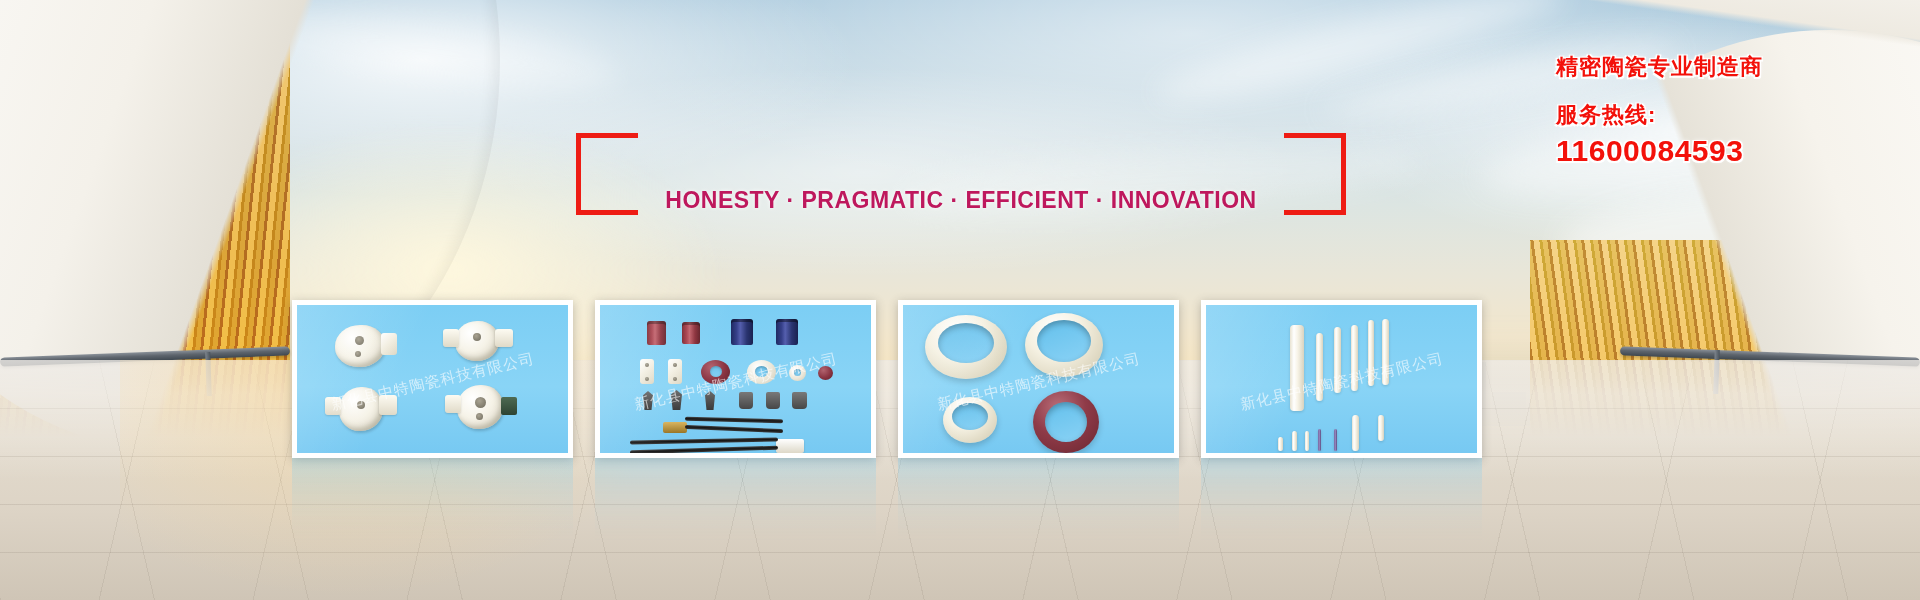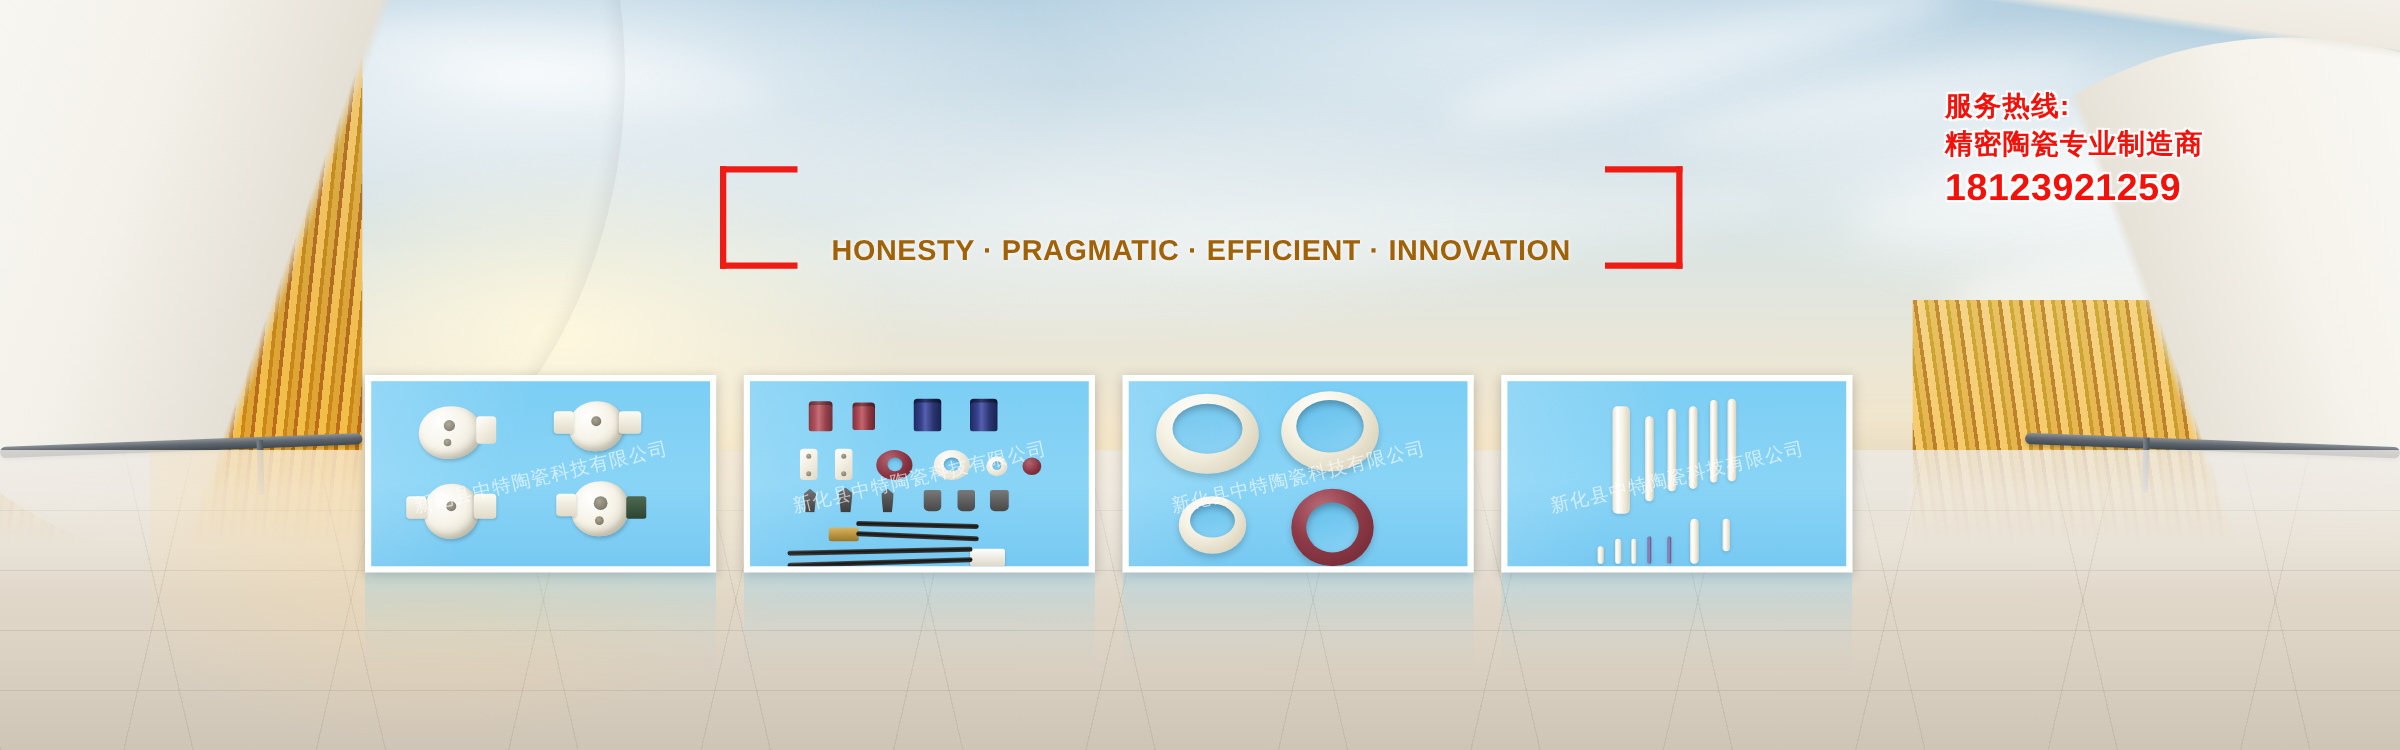--- a/index.html
+++ b/index.html
@@ -186,21 +186,21 @@
     font-size:46px; font-weight:bold; color:#ee1c14;
     letter-spacing:6px;
     text-shadow:
       -2px -2px 0 #fff, 2px -2px 0 #fff, -2px 2px 0 #fff, 2px 2px 0 #fff,
       -3px 0 0 #fff, 3px 0 0 #fff, 0 -3px 0 #fff, 0 3px 0 #fff,
       0 0 6px rgba(255,255,255,.9);
   }
   .slogan-en{
     position:absolute; left:0; right:0; top:62px;
     text-align:center;
-    font-size:23px; font-weight:bold; color:#a16207;
+    font-size:23px; font-weight:bold; color:#be185d;
     letter-spacing:.5px;
     text-shadow:0 0 4px rgba(255,255,255,.85);
   }
 
   
   .right-text{
     position:absolute; left:1556px; top:52px; width:340px;
   }
   .rt-line{
     color:#f3110a; font-weight:bold; line-height:1.35;
@@ -402,23 +402,23 @@
     <div class="floor-warm"></div>
   </div>
 
   <div class="slogan">
     <div class="bracket bracket-l"></div>
     <div class="bracket bracket-r"></div>
     <div class="slogan-en">HONESTY · PRAGMATIC · EFFICIENT · INNOVATION</div>
   </div>
 
   <div class="right-text">
+    <div class="rt-line rt-1">精密陶瓷专业制造商</div>
     <div class="rt-line rt-2">服务热线:</div>
-    <div class="rt-line rt-1">精密陶瓷专业制造商</div>
-    <div class="rt-line rt-3">18123921259</div>
+    <div class="rt-line rt-3">11600084593</div>
   </div>
 
   <div class="panels">
 
     <div class="panel">
       <div class="panel-inner">
         <div class="part socket" style="left:38px;  top:20px;  width:50px; height:42px;"></div>
         <div class="part hole" style="left:58px;  top:31px;  width:9px;  height:9px;"></div>
         <div class="part hole" style="left:58px;  top:46px;  width:6px;  height:6px;"></div>
         <div class="part cream" style="left:84px;  top:28px;  width:16px; height:22px; border-radius:3px;"></div>

